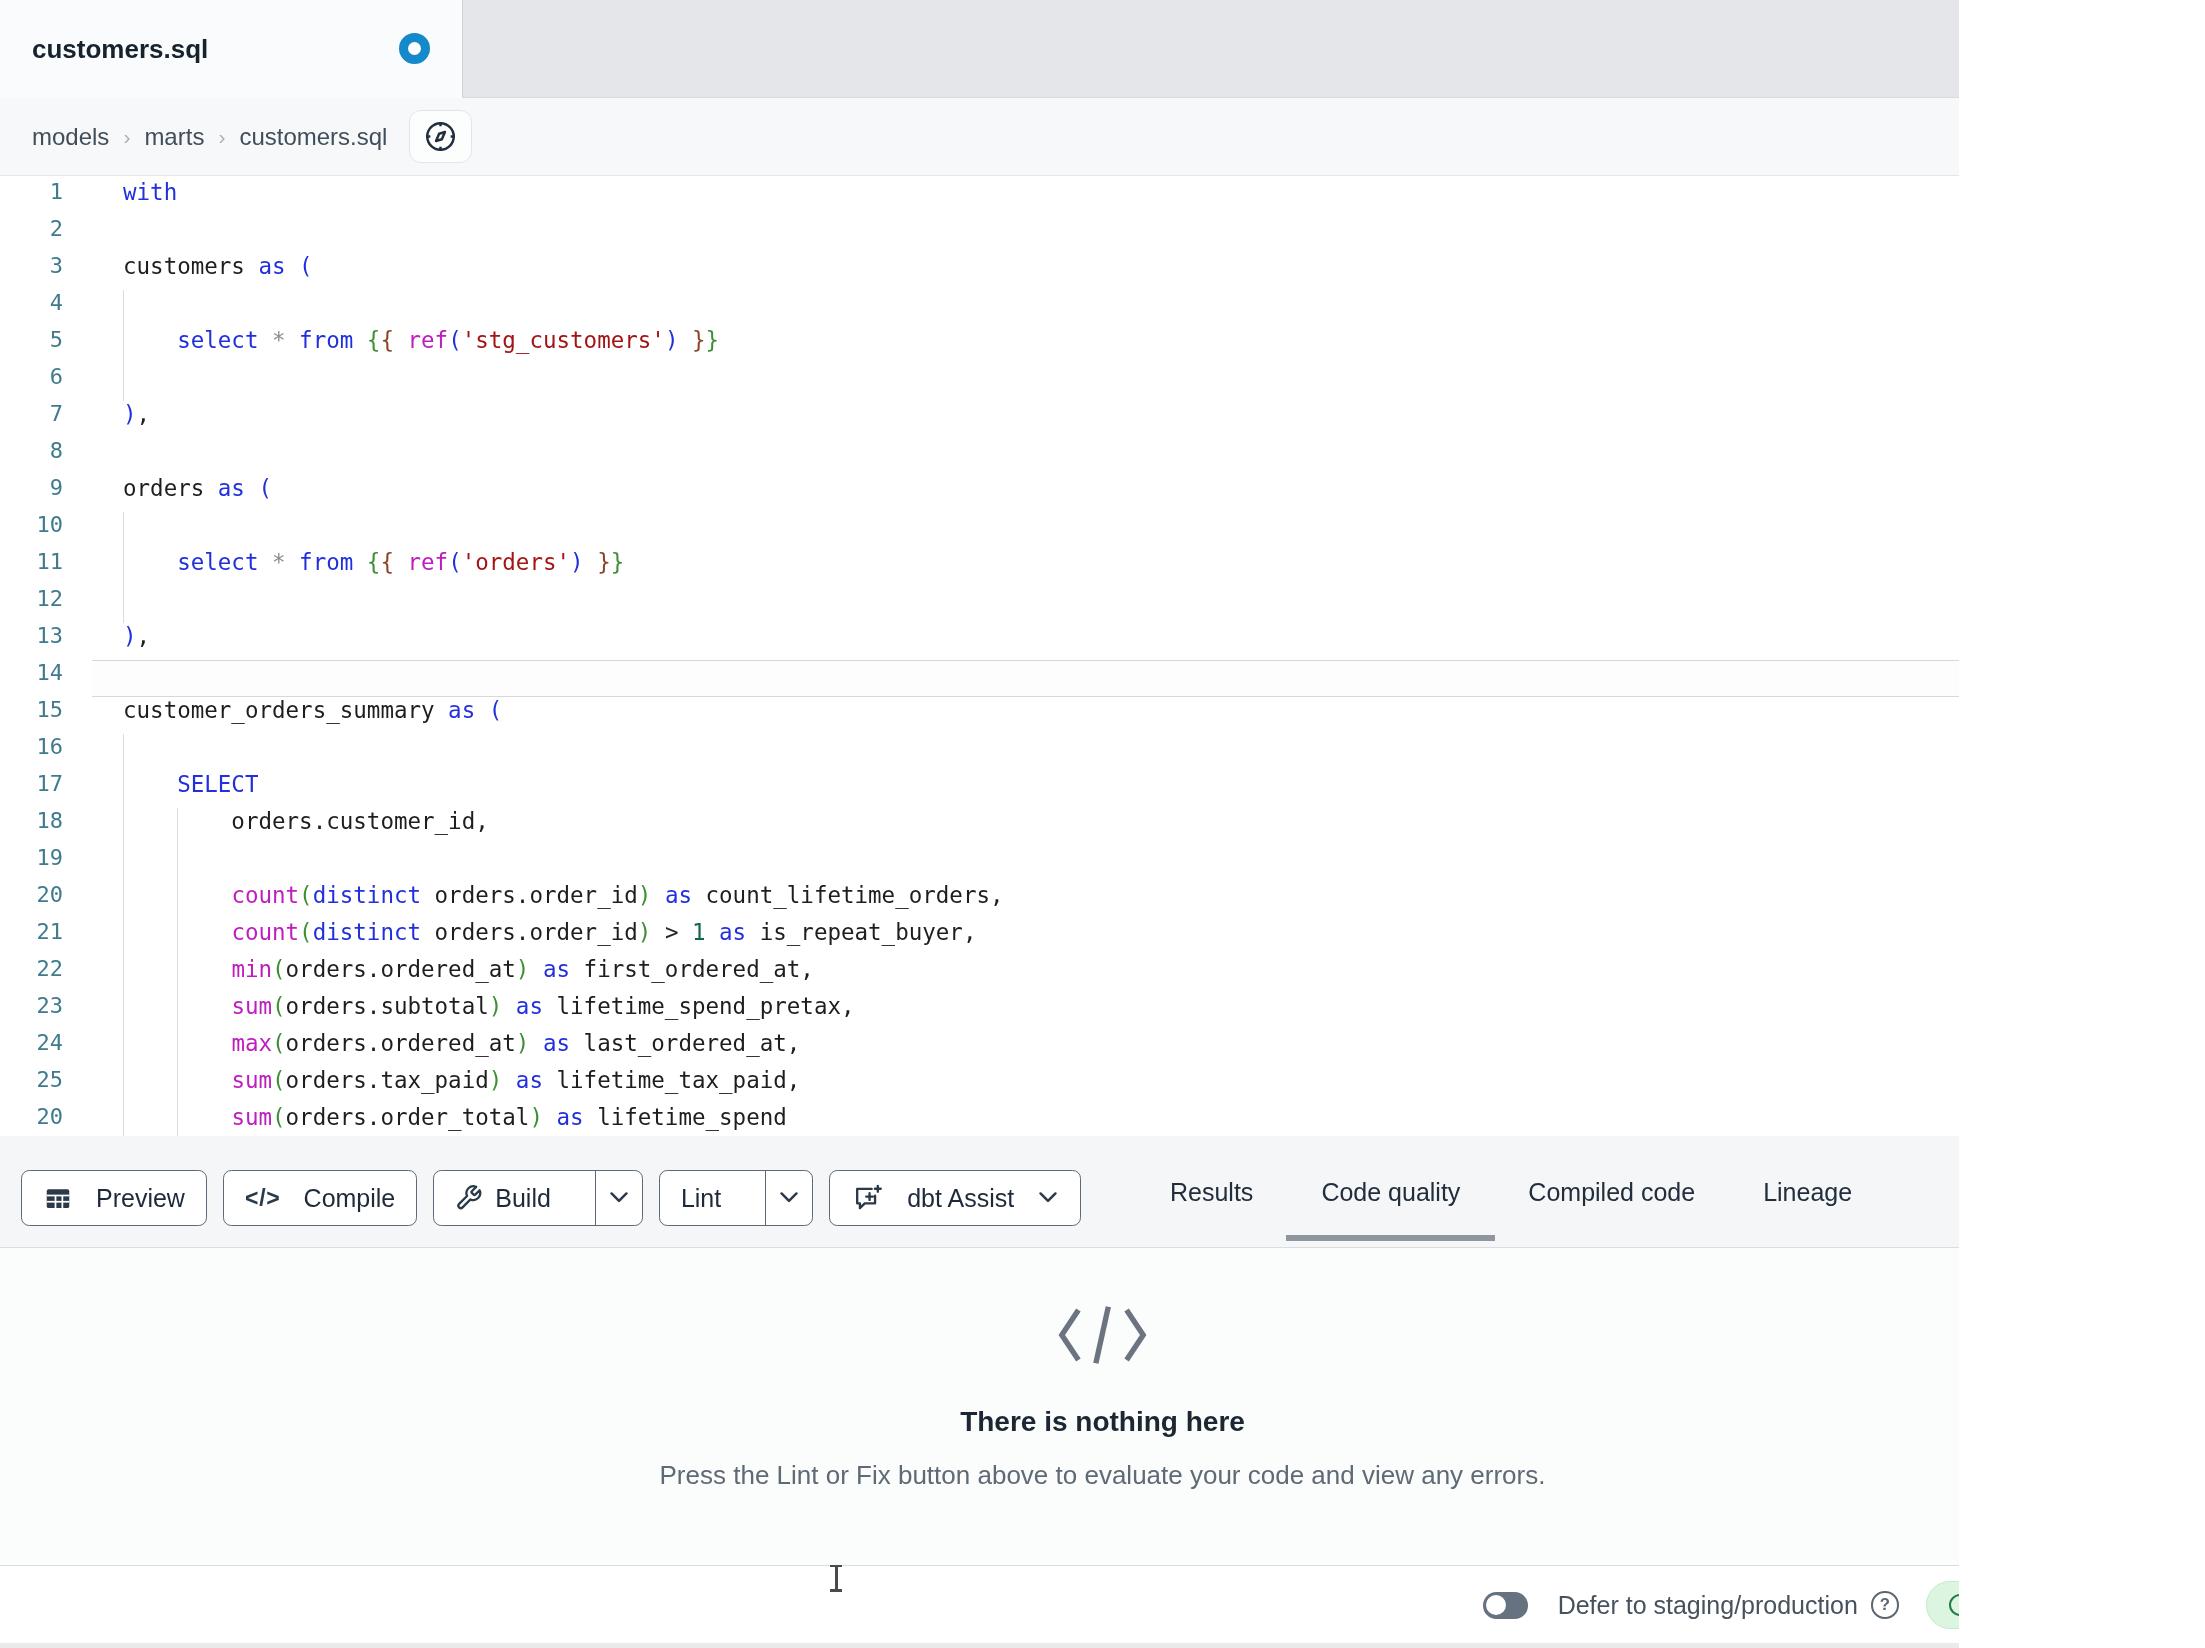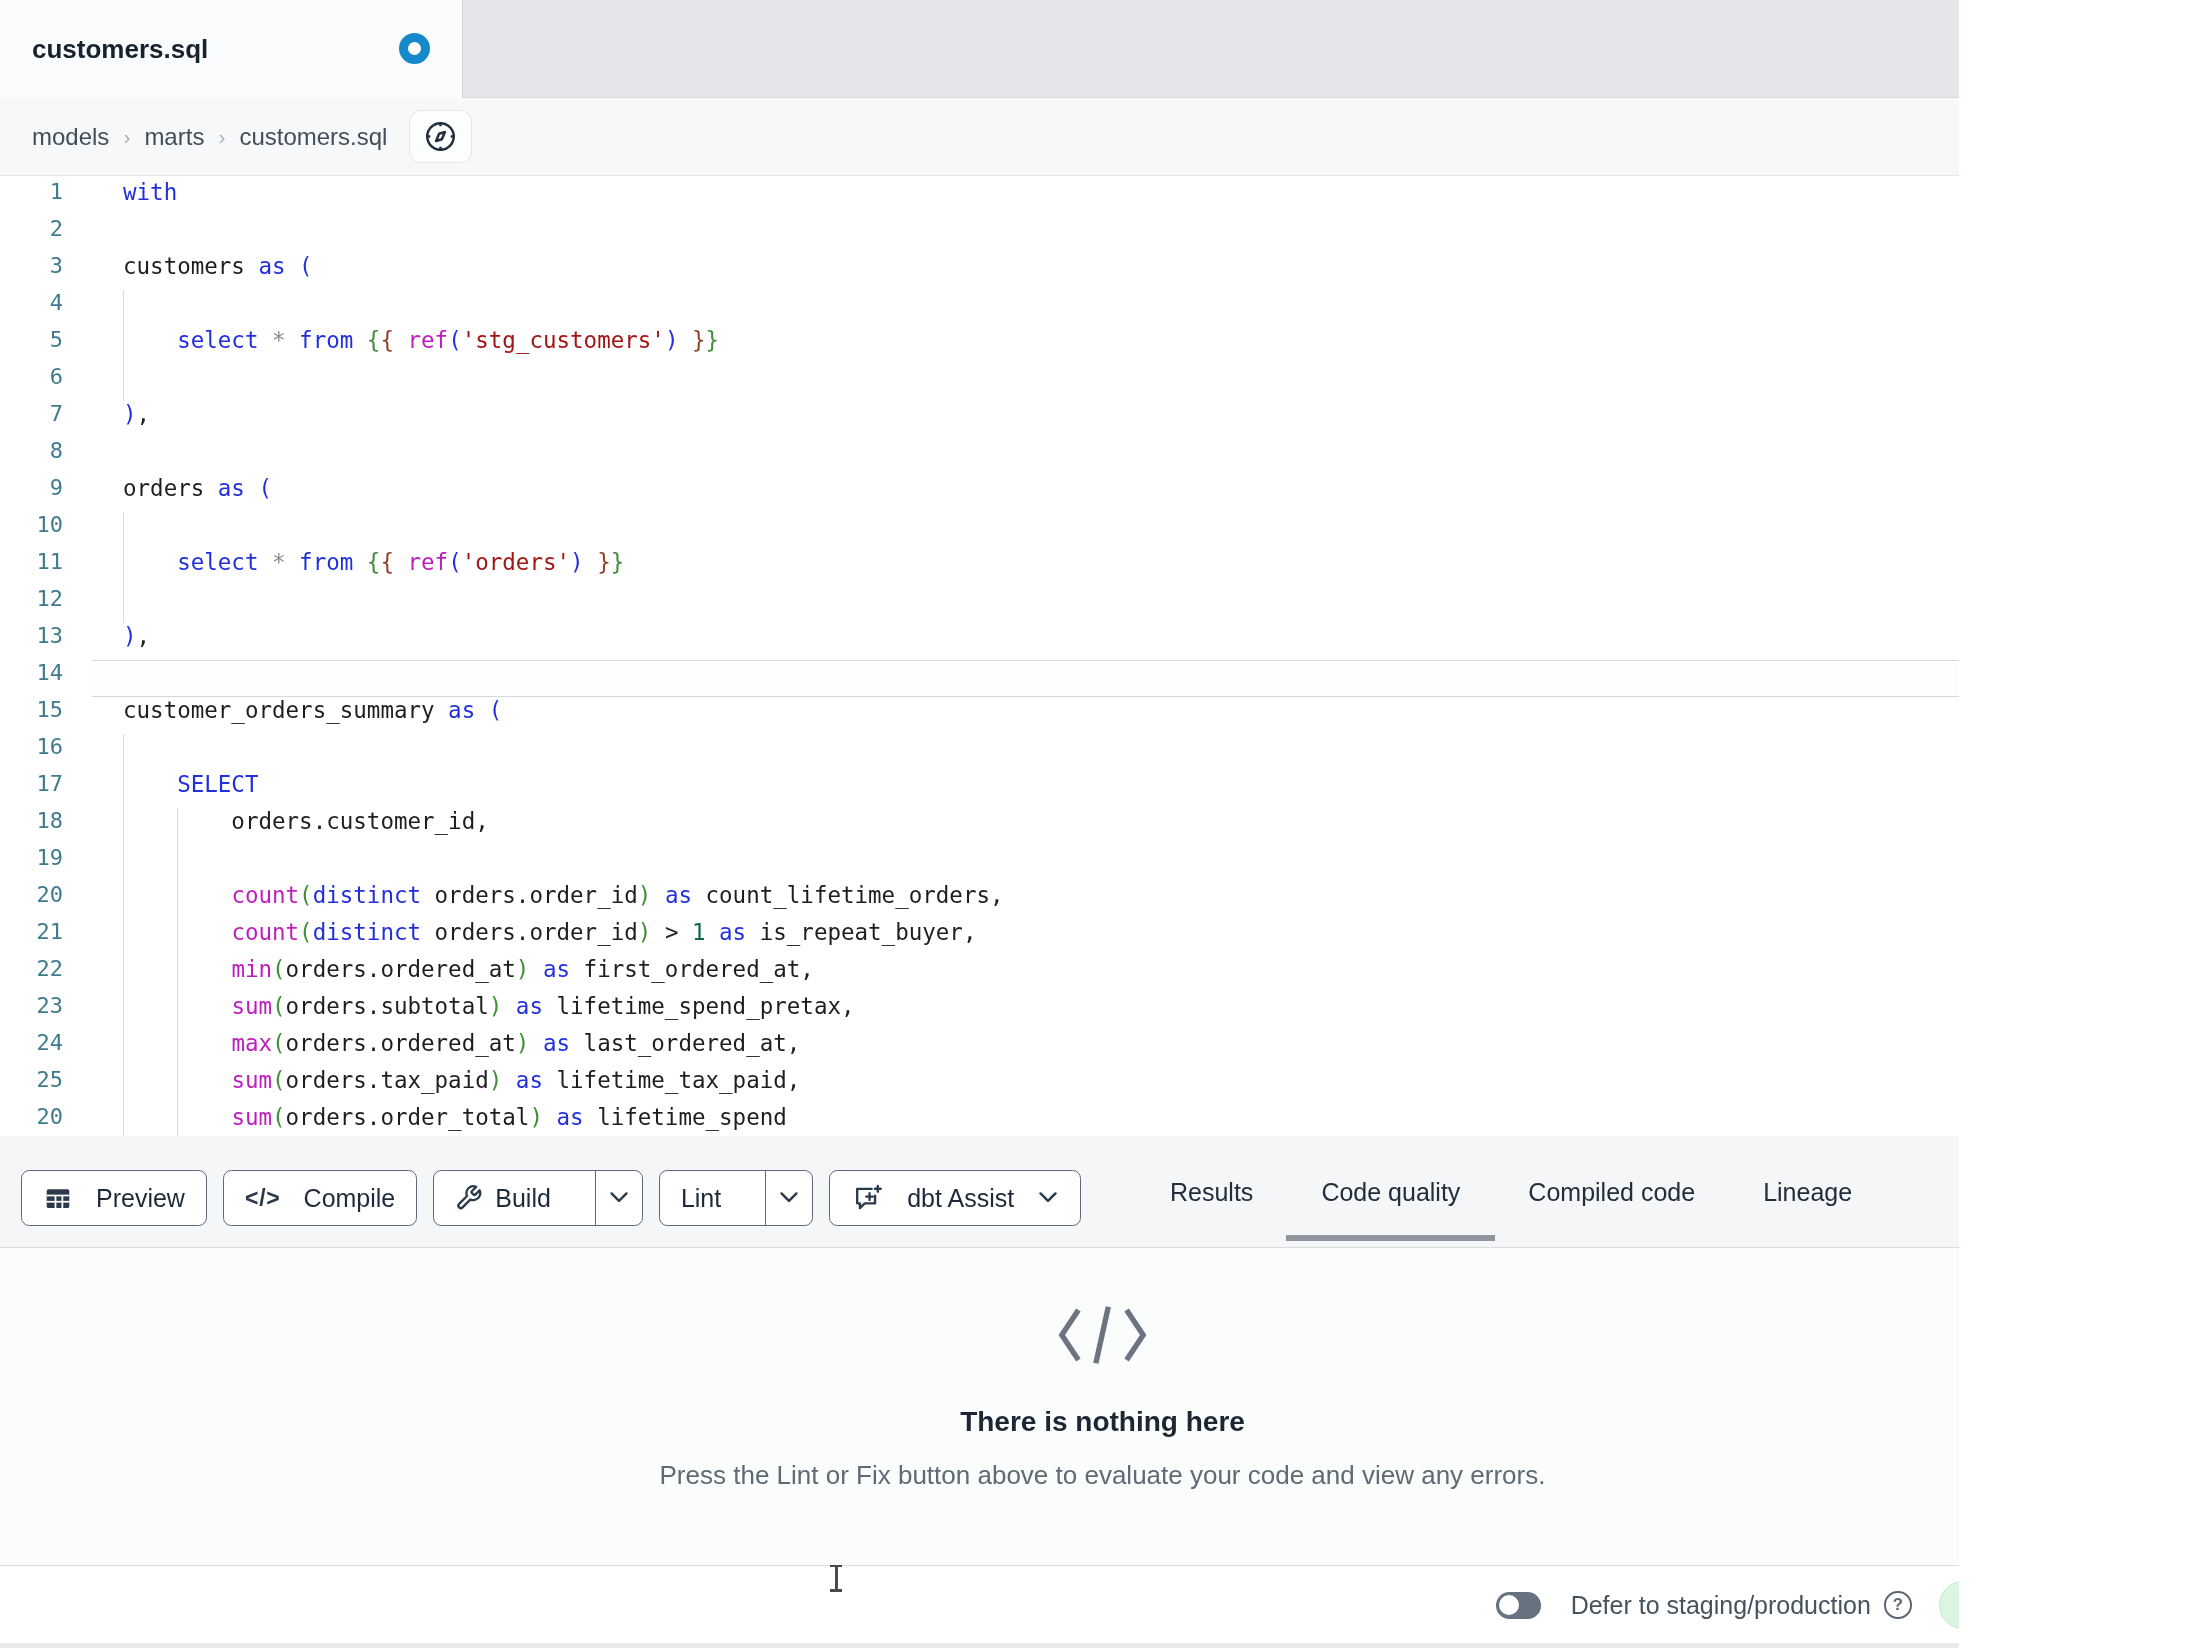--- a/index.html
+++ b/index.html
@@ -87,21 +87,21 @@
   .empty-title { margin-top:33px; font-size:28px; font-weight:700; color:#1d2733; }
   .empty-sub { margin-top:22px; font-size:26px; color:#5f6a75; }
   .config-btn { position:absolute; left:1961px; top:57px; width:174px; height:72px;
                 border:1.7px solid #5d6976; border-radius:11.7px; background:#fff;
                 display:flex; align-items:center; justify-content:center; gap:15px;
                 font-size:25px; color:#1e2a39; font-weight:500; font-family:inherit; cursor:pointer; }
 
   
   .statusbar { position:absolute; left:0; top:1565px; width:2205px; height:83px;
                background:#fff; border-top:0.8px solid #dadcdf; }
-  .status-right { position:absolute; right:9px; top:0; height:78px; display:flex; align-items:center; }
+  .status-right { position:absolute; right:22px; top:0; height:78px; display:flex; align-items:center; }
   .toggle { width:45px; height:27px; border-radius:13.3px; background:#677280; position:relative; cursor:pointer; }
   .knob { position:absolute; left:3.3px; top:3.3px; width:20px; height:20px; border-radius:50%; background:#fff; }
   .defer-label { margin-left:30px; font-size:25px; color:#46525e; }
   .help { margin-left:13.3px; width:27.5px; height:27.5px; border:2.1px solid #5b6670; border-radius:50%;
           color:#5b6670; font-size:16.7px; font-weight:700; display:flex; align-items:center;
           justify-content:center; cursor:pointer; }
   .ready { margin-left:27px; height:48px; border-radius:24px; background:#dcf5e1;
            border:0.8px solid #c3ebcd; display:flex; align-items:center; gap:12.5px; padding:16px 22px; }
   .ready-ring { width:22.5px; height:22.5px; border:2.9px solid #1f7d46; border-radius:50%; }
   .ready-label { font-size:24px; color:#1c6b3a; font-weight:500; }

